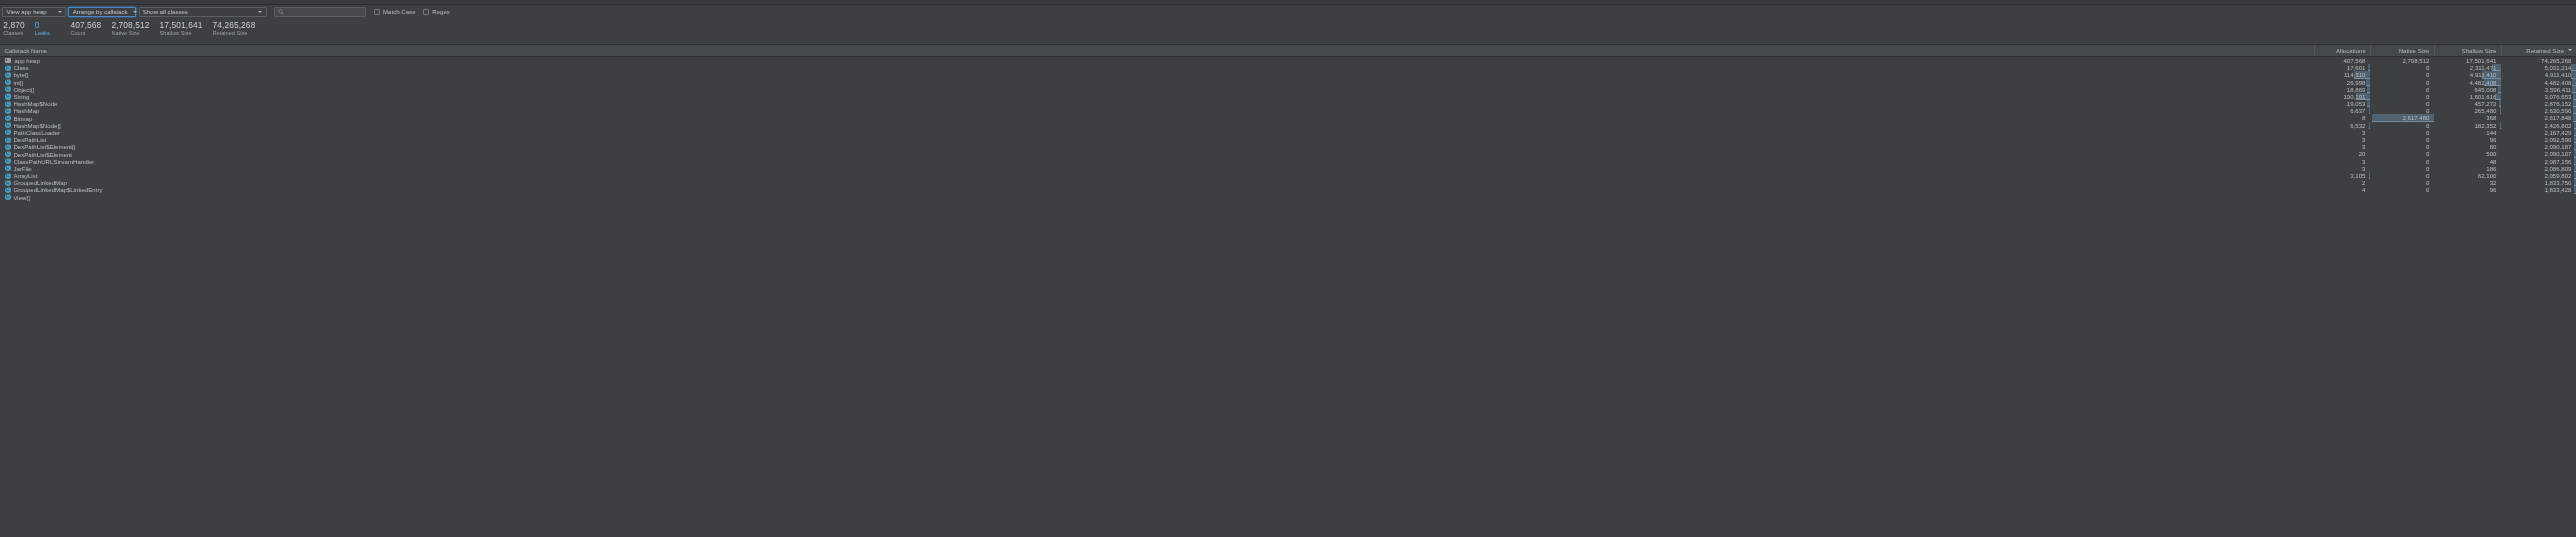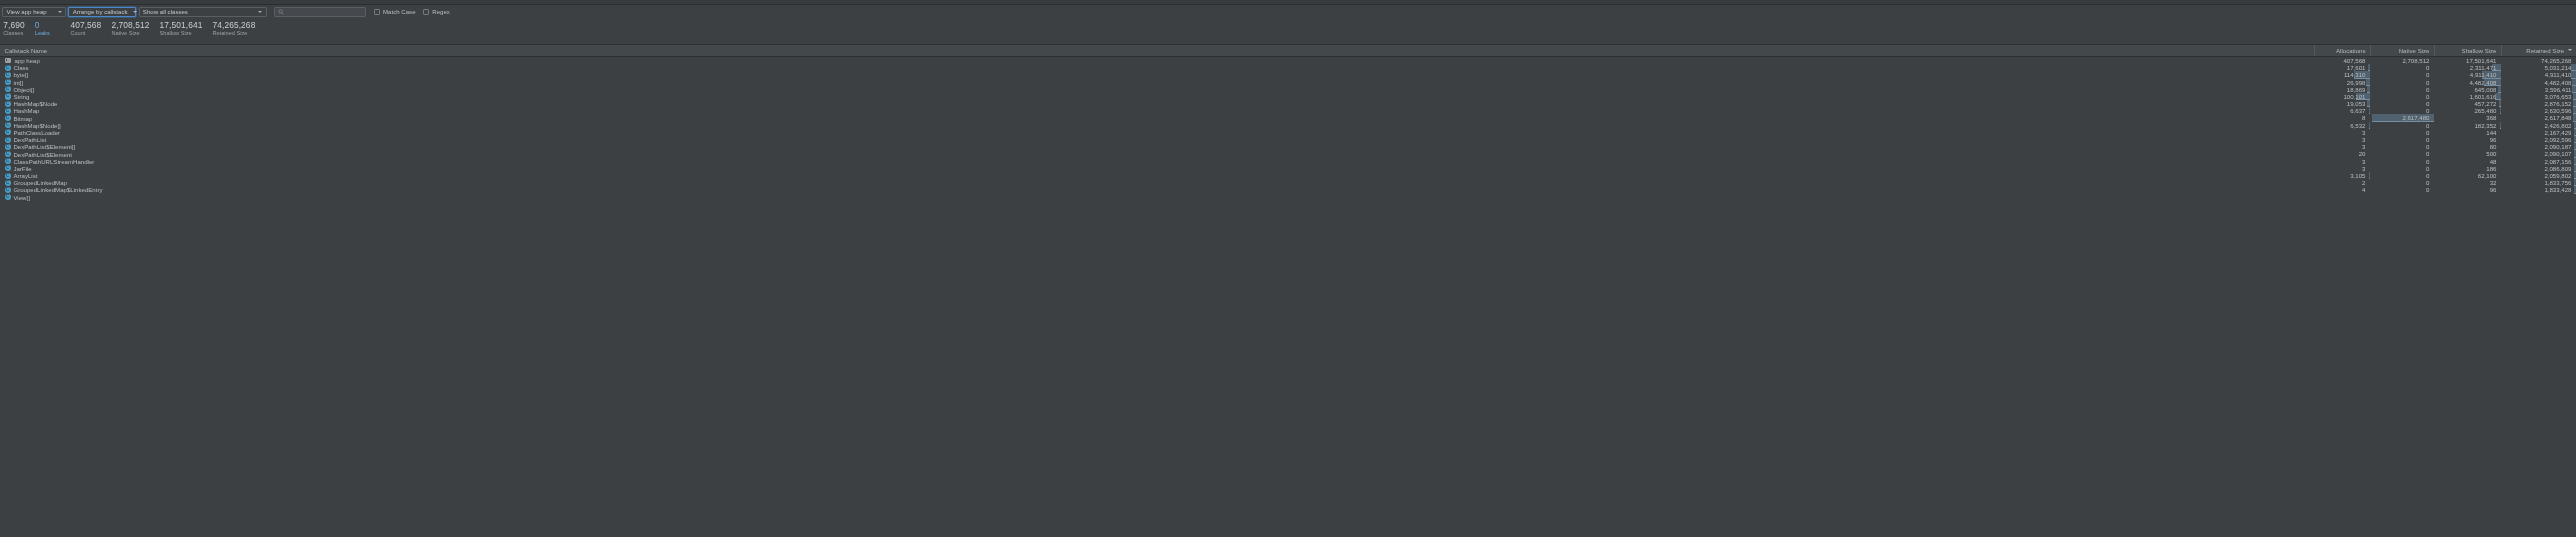--- a/index.html
+++ b/index.html
@@ -333,21 +333,21 @@
     </label>
 
     <label class="checkwrap">
       <span class="cbox"></span>
       <span>Regex</span>
     </label>
   </div>
 
   <div class="summary">
     <div class="stat">
-      <span class="num">7,690</span>
+      <span class="num">2,870</span>
       <span class="cap">Classes</span>
     </div>
     <div class="stat leaks">
       <span class="num">0</span>
       <span class="cap">Leaks</span>
     </div>
     <div class="vdivider"></div>
     <div class="stat">
       <span class="num">407,568</span>
       <span class="cap">Count</span>

